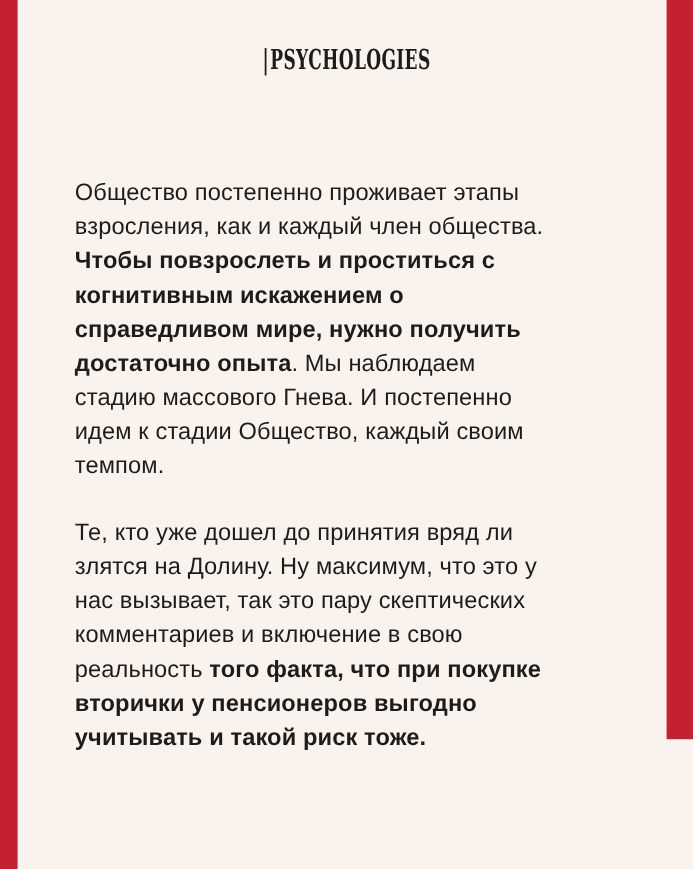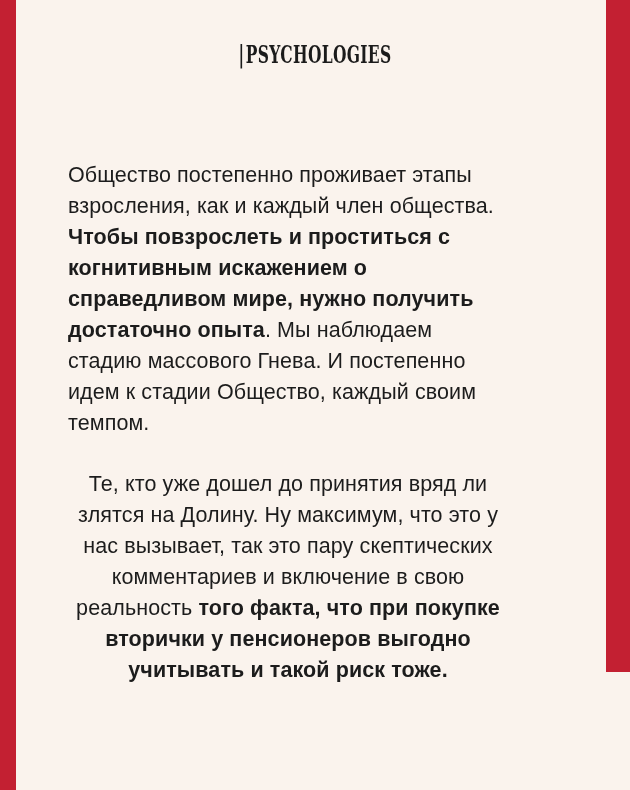--- a/index.html
+++ b/index.html
@@ -63,21 +63,21 @@
     top: 160px;
     width: 440px;
   }
   p {
     margin: 0 0 30px 0;
     font-size: 21.5px;
     line-height: 31px;
     color: #1c1c1c;
     letter-spacing: 0.1px;
   }
-  p:last-child { margin-bottom: 0; text-align: center; }
+  p:last-child { margin-bottom: 0; }
   .b { font-weight: 700; }
 </style>
 </head>
 <body>
 
 <div class="page">
 
   <div class="bar-left"></div>
   <div class="bar-right"></div>
 

